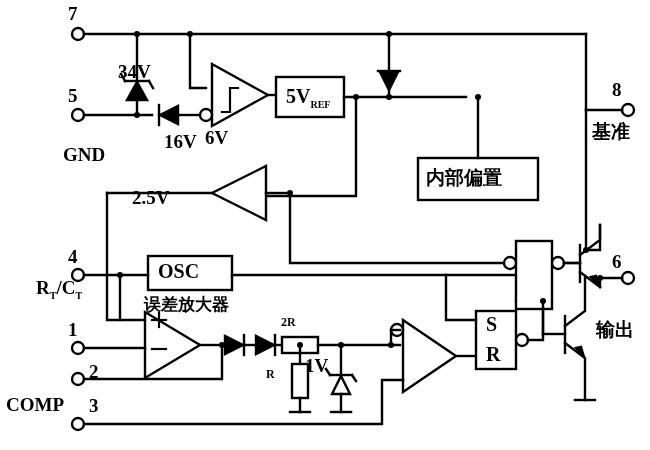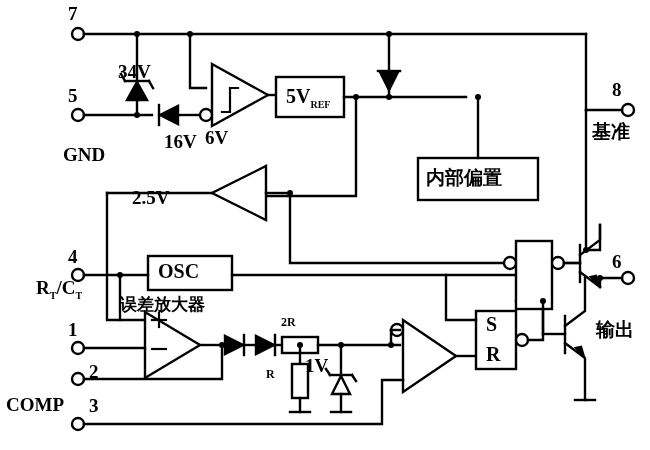--- a/index.html
+++ b/index.html
@@ -227,17 +227,17 @@
   <div class="lbl lbl-volt" style="left:305px; top:356px;">1V</div>
 
   <div class="lbl lbl-box" style="left:286px; top:86px;"><span>5V</span><span class="lbl-sub">REF</span></div>
 
   <div class="lbl lbl-cjk" style="left:426px; top:168px;">内部偏置</div>
   <div class="lbl lbl-box" style="left:158px; top:261px;">OSC</div>
 
   <div class="lbl lbl-sr" style="left:486px; top:314px;">S</div>
   <div class="lbl lbl-sr" style="left:486px; top:344px;">R</div>
 
-  <div class="lbl lbl-cjk-sm" style="left:120px; top:296px;">误差放大器</div>
+  <div class="lbl lbl-cjk-sm" style="left:120px; top:296px;padding-left:24px;">误差放大器</div>
   <div class="lbl lbl-res" style="left:281px; top:316px;">2R</div>
   <div class="lbl lbl-res" style="left:266px; top:368px;">R</div>
 
 </div>
 
 </body></html>

